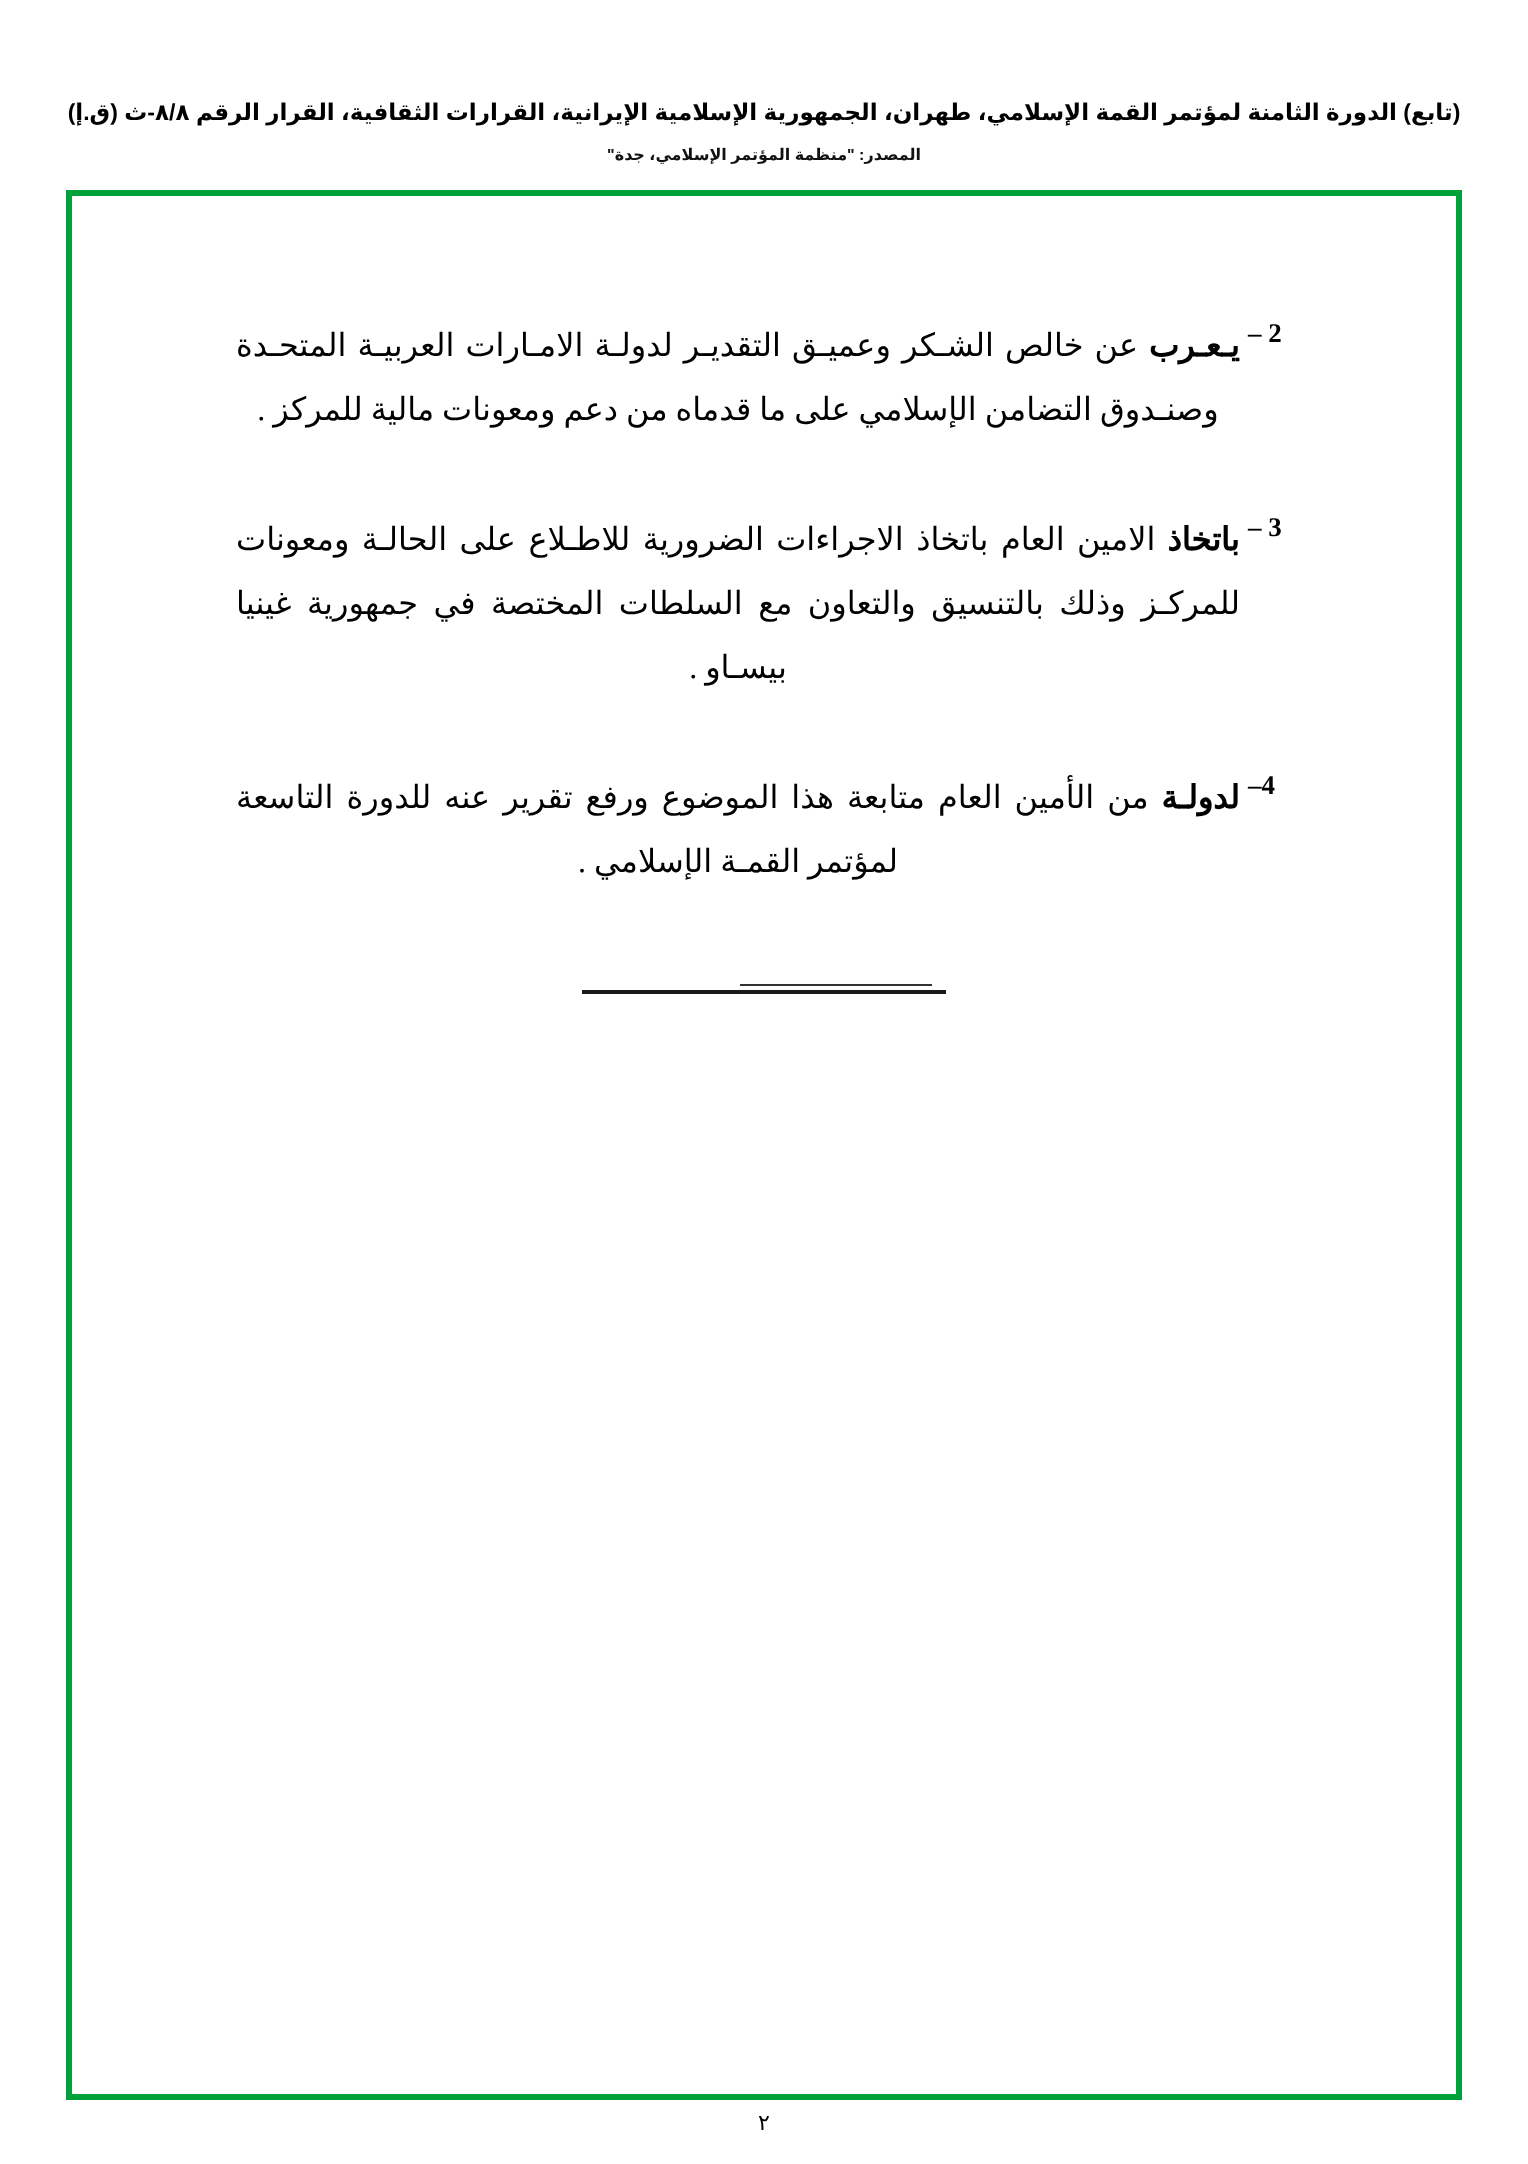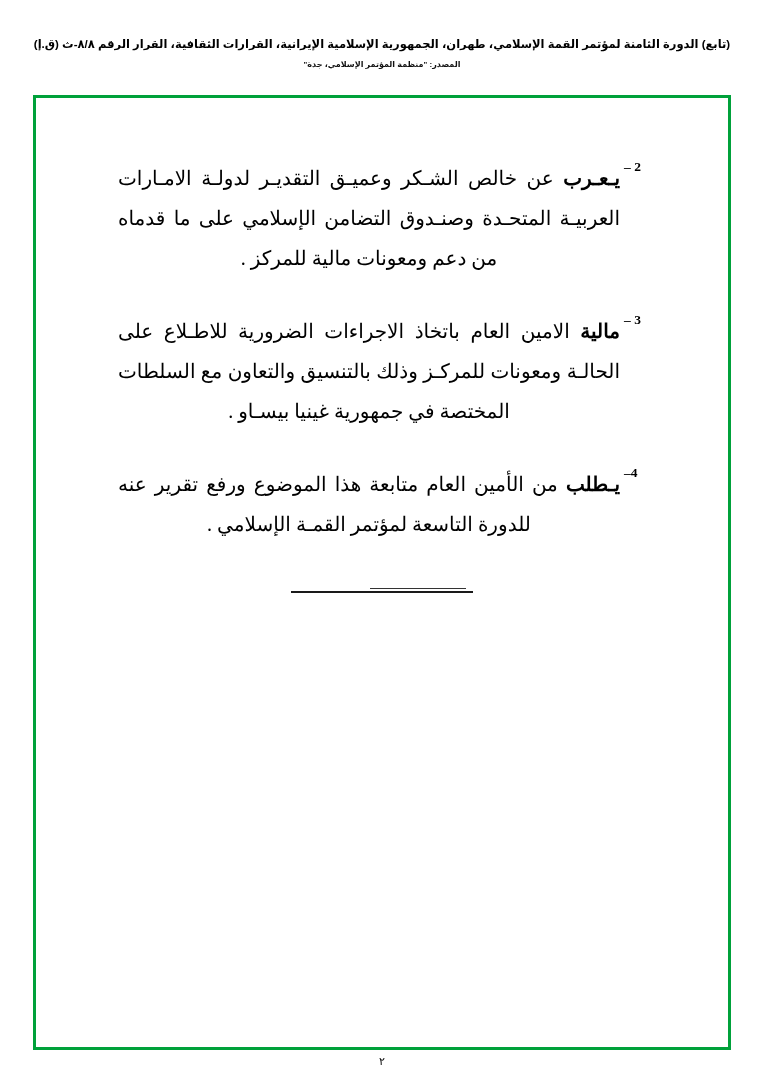--- a/index.html
+++ b/index.html
@@ -19,21 +19,21 @@
   .page {
     position: absolute;
     inset: 0;
     width: 764px;
     height: 1082px;
   }
 
   
   .header {
     position: absolute;
-    top: 36px;
+    top: 49px;
     left: 0;
     right: 0;
     text-align: center;
     direction: rtl;
   }
   .header-title {
     font-family: "Liberation Sans", "DejaVu Sans", sans-serif;
     font-size: 11.5px;
     font-weight: bold;
     letter-spacing: 0px;
@@ -83,21 +83,21 @@
     padding-left: 4px;
     font-family: "Liberation Serif", "DejaVu Serif", serif;
     font-size: 13.5px;
     font-weight: bold;
     direction: rtl;
     white-space: nowrap;
     padding-top: 1px;
   }
   .clause-body {
     flex: 1 1 auto;
-    font-size: 20px;
+    font-size: 16px;
     line-height: 2.0;
     text-align: justify;
     text-align-last: center;
     letter-spacing: 0.2px;
     margin-left: 20px;
   }
   .clause-body .lead {
     font-weight: bold;
   }
   .clause-body .tail {
@@ -153,26 +153,26 @@
 
     <div class="content">
 
       <div class="clause">
         <div class="clause-num">2 –</div>
         <div class="clause-body"><span class="lead">يـعـرب</span><span class="tail"> عن خالص الشـكر وعميـق التقديـر لدولـة الامـارات العربيـة المتحـدة وصنـدوق التضامن الإسلامي على ما قدماه من دعم ومعونات مالية للمركز .</span></div>
       </div>
 
       <div class="clause">
         <div class="clause-num">3 –</div>
-        <div class="clause-body"><span class="lead">مالية</span><span class="tail"> الامين العام باتخاذ الاجراءات الضرورية للاطـلاع على الحالـة ومعونات للمركـز وذلك بالتنسيق والتعاون مع السلطات المختصة في جمهورية غينيا بيسـاو .</span></div>
+        <div class="clause-body"><span class="lead">باتخاذ</span><span class="tail"> الامين العام باتخاذ الاجراءات الضرورية للاطـلاع على الحالـة ومعونات للمركـز وذلك بالتنسيق والتعاون مع السلطات المختصة في جمهورية غينيا بيسـاو .</span></div>
       </div>
 
       <div class="clause">
         <div class="clause-num">4–</div>
-        <div class="clause-body"><span class="lead">يـطلب</span><span class="tail"> من الأمين العام متابعة هذا الموضوع ورفع تقرير عنه للدورة التاسعة لمؤتمر القمـة الإسلامي .</span></div>
+        <div class="clause-body"><span class="lead">لدولـة</span><span class="tail"> من الأمين العام متابعة هذا الموضوع ورفع تقرير عنه للدورة التاسعة لمؤتمر القمـة الإسلامي .</span></div>
       </div>
 
       <div class="separator">
         <div class="line"></div>
         <div class="line thin"></div>
       </div>
 
     </div>
   </div>
 

